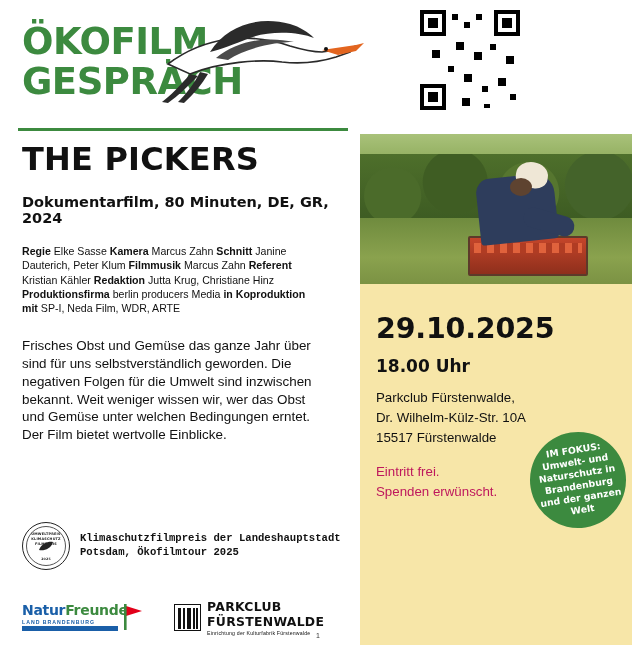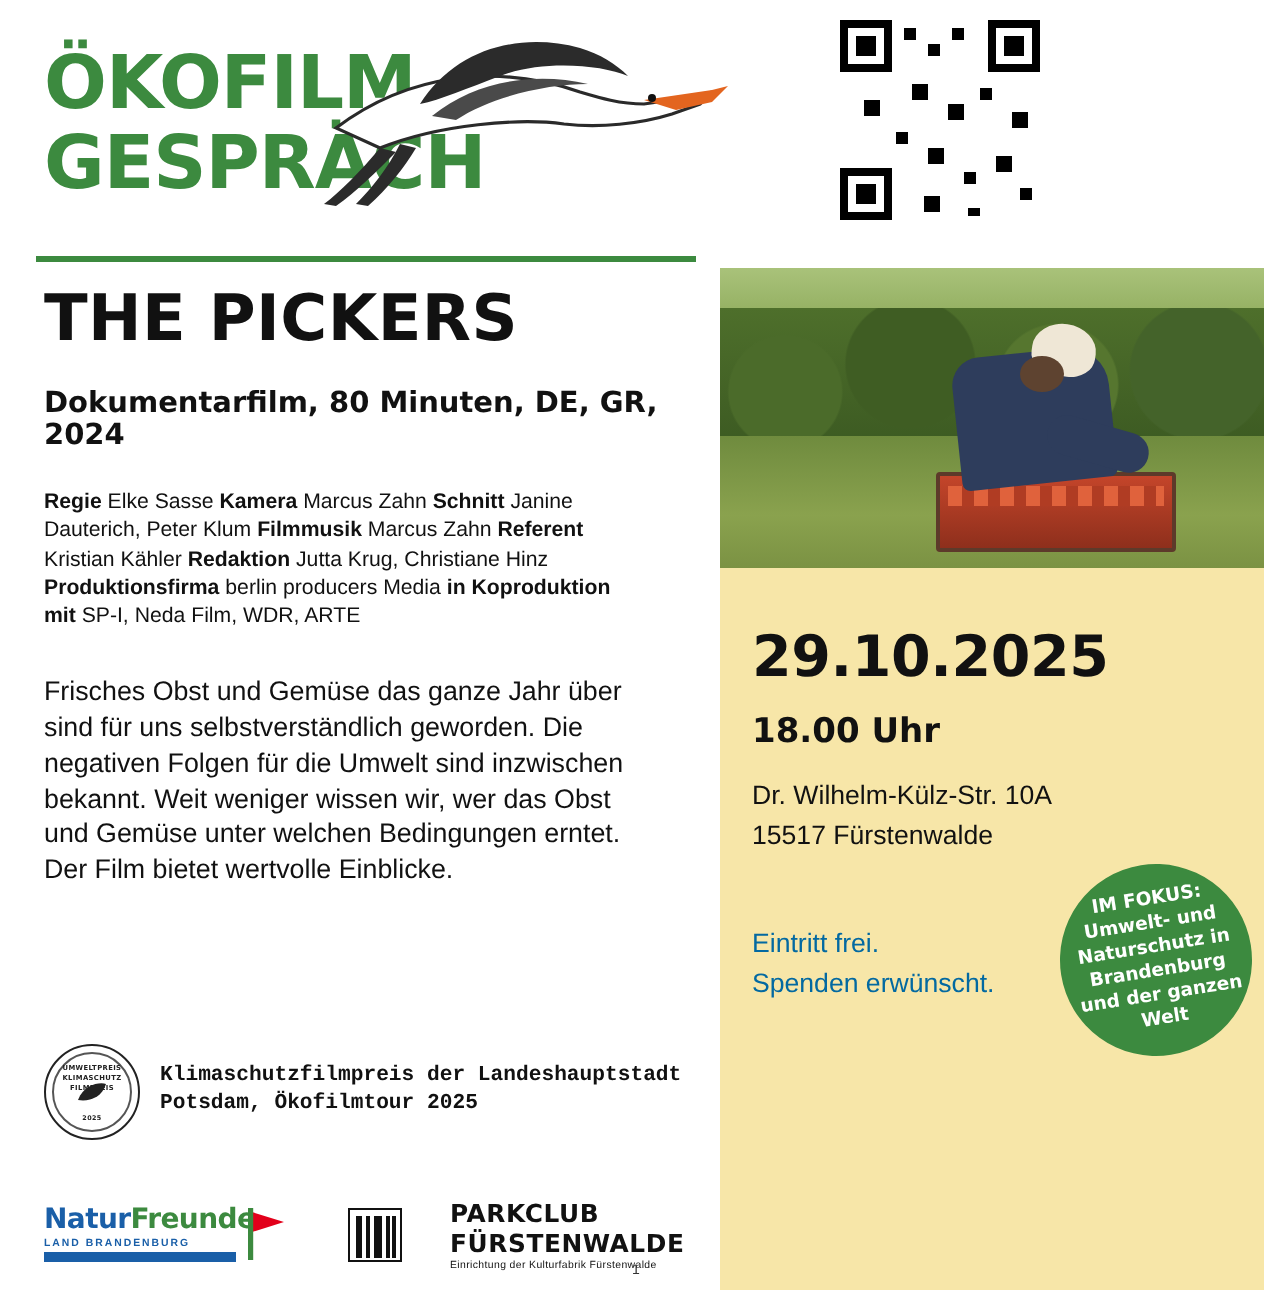--- a/index.html
+++ b/index.html
@@ -222,21 +222,21 @@
   .pk-mark {
     width: 27px; height: 27px;
     border: 1.4px solid #111;
     position: relative;
     flex: 0 0 auto;
   }
   .pk-mark span {
     position: absolute;
     background: #111;
   }
-  .pk-text { margin-left: 24px; }
+  .pk-text { margin-left: 6px; }
   .pk-name {
     font-family: "DejaVu Sans", sans-serif;
     font-weight: bold;
     font-size: 12.4px;
     letter-spacing: 0.3px;
     color: #111;
   }
   .pk-sub {
     font-size: 5.2px;
     color: #111;
@@ -358,21 +358,21 @@
     font-size: 13.3px;
     line-height: 1.5;
     color: #111;
     width: 230px;
   }
   .entry {
     position: absolute;
     left: 16px; top: 178px;
     font-size: 13.3px;
     line-height: 1.5;
-    color: #0369a1;
+    color: #be185d;
     width: 230px;
   }
   .badge {
     position: absolute;
     right: 6px;
     top: 298px;
     width: 96px;
     height: 96px;
     border-radius: 50%;
     background: #3c8a3f;
@@ -504,20 +504,21 @@
     <div class="person-arm"></div>
     <div class="person-head"></div>
     <div class="person-face"></div>
   </div>
   <div class="photo-credit">© Marcus Zahn</div>
 
   <div class="info">
     <div class="date">29.10.2025</div>
     <div class="time">18.00 Uhr</div>
     <div class="venue">
+      <div>Parkclub Fürstenwalde,</div>
       <div>Dr. Wilhelm-Külz-Str. 10A</div>
       <div>15517 Fürstenwalde</div>
     </div>
     <div class="entry">
       <div>Eintritt frei.</div>
       <div>Spenden erwünscht.</div>
     </div>
   </div>
 
   <div class="badge">IM FOKUS: Umwelt- und Naturschutz in Brandenburg und der ganzen Welt</div>

